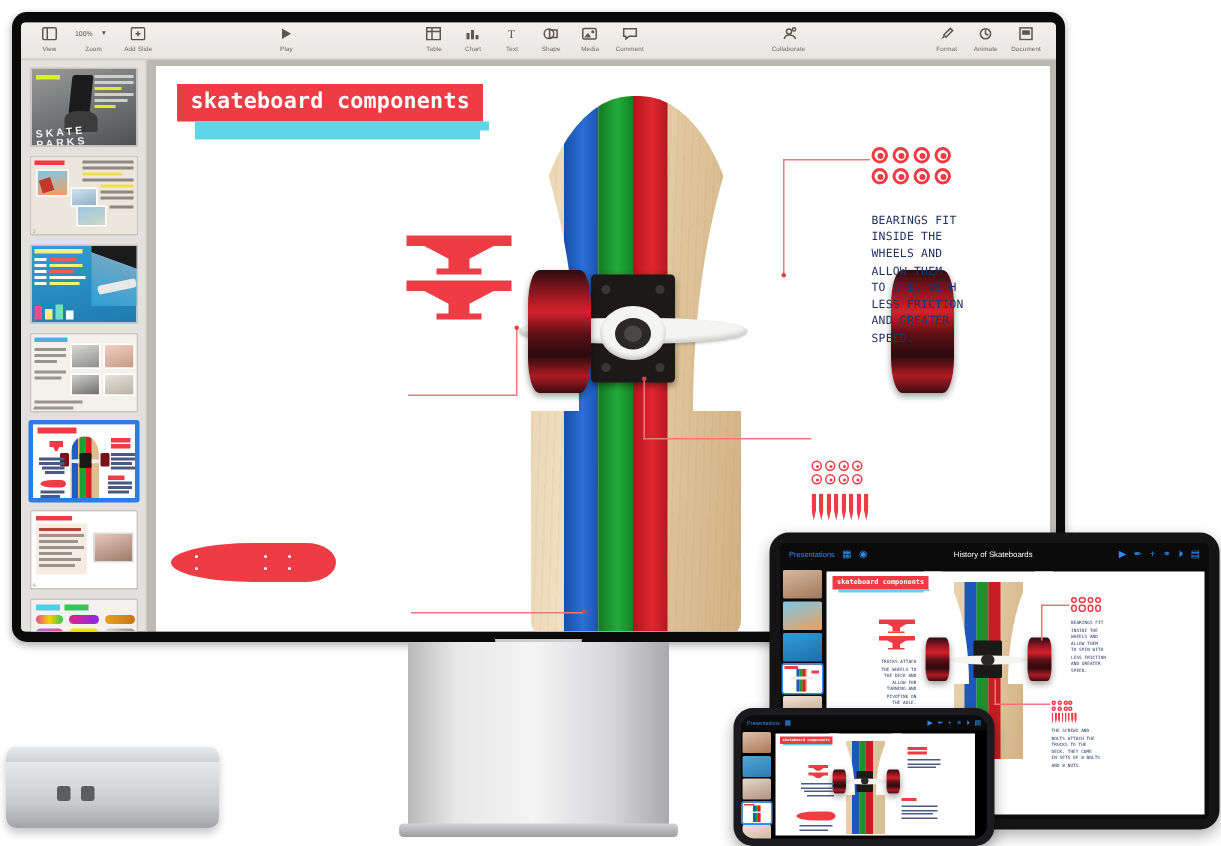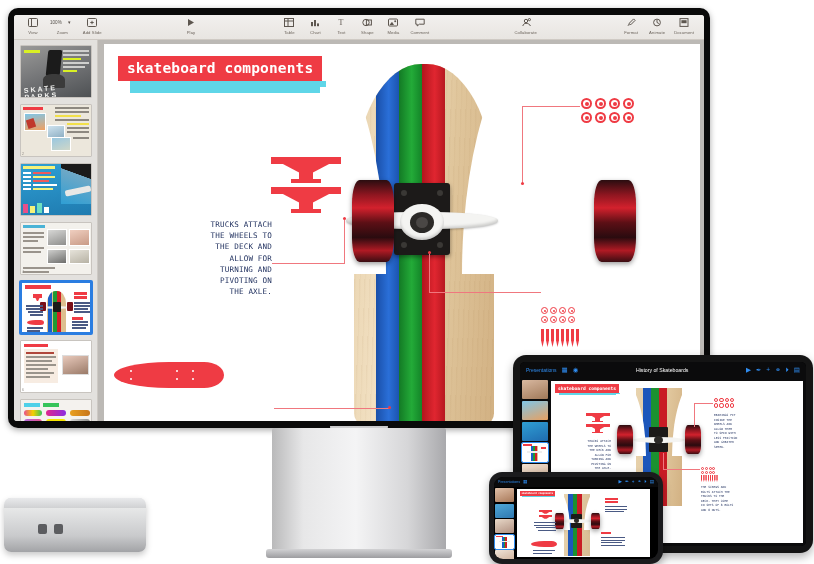--- a/index.html
+++ b/index.html
@@ -568,41 +568,42 @@
           <div style="position:absolute;left:10px;top:6px;width:50px;height:10px;background:#ef3b44;clip-path:polygon(0 0,100% 0,62% 100%,38% 100%);"></div>
           <div style="position:absolute;left:28px;top:15px;width:14px;height:9px;background:#ef3b44;"></div>
           <div style="position:absolute;left:20px;top:22px;width:30px;height:4px;background:#ef3b44;"></div>
         </div>
         <div class="truck-icon" style="left:167px;top:143px;width:70px;height:26px;">
           <div style="position:absolute;left:0;top:0;width:70px;height:7px;background:#ef3b44;"></div>
           <div style="position:absolute;left:10px;top:6px;width:50px;height:10px;background:#ef3b44;clip-path:polygon(0 0,100% 0,62% 100%,38% 100%);"></div>
           <div style="position:absolute;left:28px;top:15px;width:14px;height:9px;background:#ef3b44;"></div>
           <div style="position:absolute;left:20px;top:22px;width:30px;height:4px;background:#ef3b44;"></div>
         </div>
-        <div class="s-text right" style="left:28px;top:175px;width:140px;font-size:7.6px;white-space:pre-line;">TRUCKS ATTACH
-THE WHEELS TO
-THE DECK AND
-ALLOW FOR
-TURNING AND
-PIVOTING ON
-THE AXLE.</div>
         <div class="lead" style="left:168px;top:219px;width:72px;height:1px;"></div>
         <div class="lead" style="left:240px;top:176px;width:1px;height:44px;"></div>
         <div class="lead-dot" style="left:239px;top:173px;"></div>
 
         <div class="ring-grid" style="left:477px;top:54px;grid-template-columns:repeat(4,11px);grid-auto-rows:11px;gap:3px;">
           <div class="ring"></div>
           <div class="ring"></div>
           <div class="ring"></div>
           <div class="ring"></div>
           <div class="ring"></div>
           <div class="ring"></div>
           <div class="ring"></div>
           <div class="ring"></div>
         </div>
+        <div class="s-text" style="left:477px;top:97px;width:130px;font-size:7.6px;white-space:pre-line;">BEARINGS FIT
+INSIDE THE
+WHEELS AND
+ALLOW THEM
+TO SPIN WITH
+LESS FRICTION
+AND GREATER
+SPEED.</div>
         <div class="lead" style="left:418px;top:62px;width:1px;height:78px;"></div>
         <div class="lead" style="left:418px;top:62px;width:58px;height:1px;"></div>
         <div class="lead-dot" style="left:417px;top:138px;"></div>
 
         <div class="ring-grid" style="left:437px;top:263px;grid-template-columns:repeat(4,7px);grid-auto-rows:7px;gap:2px;">
           <div class="ring" style="border-width:1.4px;"></div>
           <div class="ring" style="border-width:1.4px;"></div>
           <div class="ring" style="border-width:1.4px;"></div>
           <div class="ring" style="border-width:1.4px;"></div>
           <div class="ring" style="border-width:1.4px;"></div>

